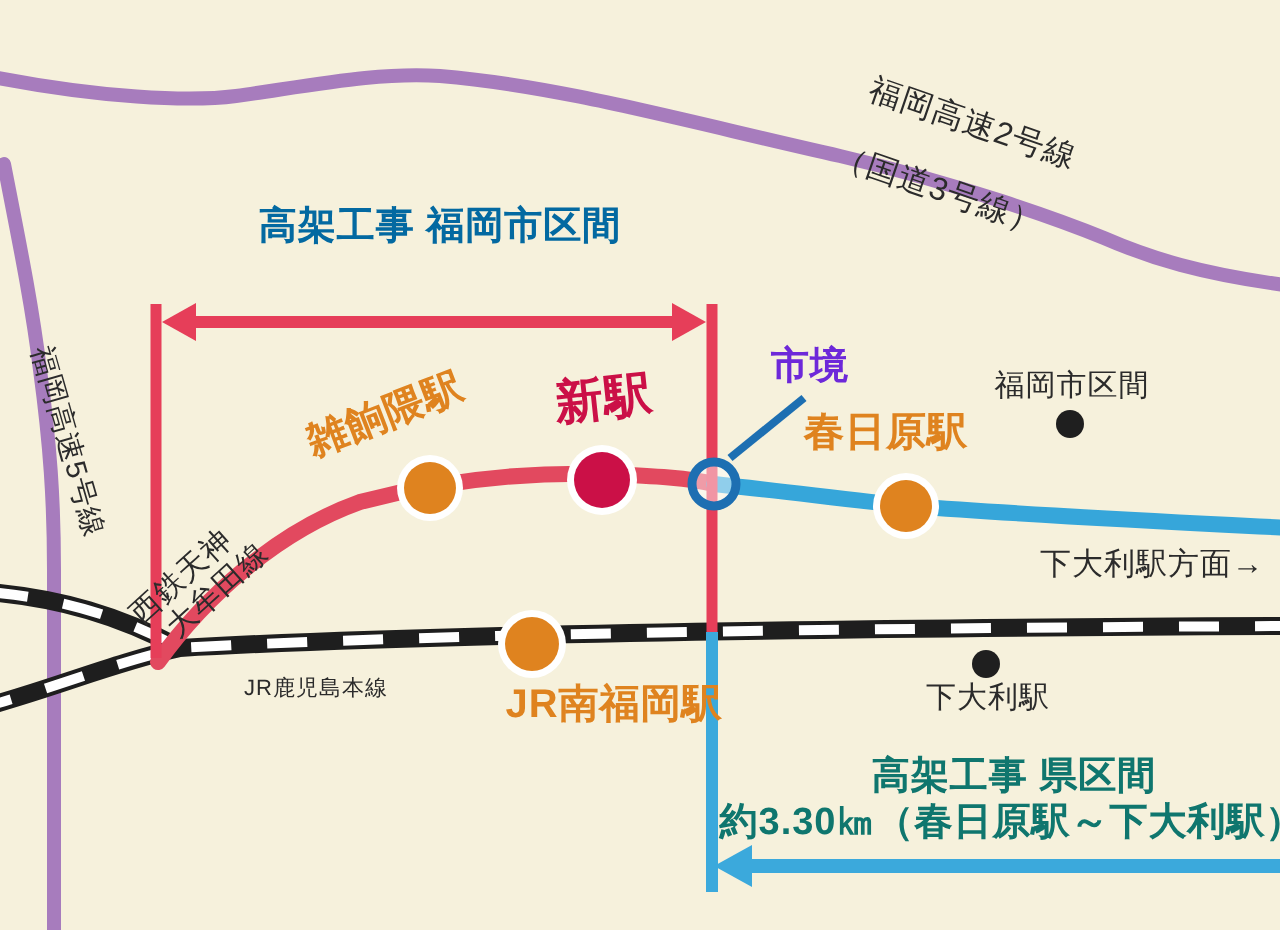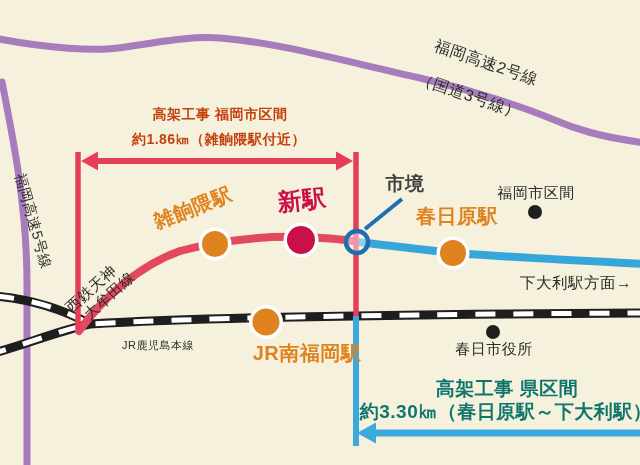--- a/index.html
+++ b/index.html
@@ -12,23 +12,23 @@
   }
   #map-svg{position:absolute;left:0;top:0;}
   .lbl{
     position:absolute;
     white-space:nowrap;
     transform:translate(-50%,-50%);
     font-weight:bold;
     letter-spacing:0.5px;
     line-height:1.15;
   }
-  .red-t{color:#c2410c;font-size:14px;}
+  .red-t{color:#0369a1;font-size:19px;}
   .blue-t{color:#0f766e;font-size:19px;}
-  .dkblue-t{color:#404040;font-size:19px;}
+  .dkblue-t{color:#6d28d9;font-size:19px;}
   .orange-t{color:#DF831F;}
   .black-t{color:#2B2B2B;font-weight:500;}
 </style>
 </head>
 <body>
 
 <div id="stage">
 
   <svg id="map-svg" width="640" height="465" viewBox="0 0 640 465">
 
@@ -70,33 +70,32 @@
     <circle cx="453" cy="253" r="16.5" fill="#FFFFFF"></circle>
     <circle cx="453" cy="253" r="13" fill="#DF831F"></circle>
     <circle cx="266" cy="322" r="17" fill="#FFFFFF"></circle>
     <circle cx="266" cy="322" r="13.5" fill="#DF831F"></circle>
 
     <circle cx="535" cy="212" r="7" fill="#1F1F1F"></circle>
     <circle cx="493" cy="332" r="7" fill="#1F1F1F"></circle>
   </svg>
 
   <div class="lbl red-t" style="left:220px;top:114px;">高架工事 福岡市区間</div>
-  <div class="lbl red-t" style="left:219px;top:139px;">約1.86㎞（雑餉隈駅付近）</div>
   <div class="lbl blue-t" style="left:507px;top:389px;">高架工事 県区間</div>
   <div class="lbl blue-t" style="left:506px;top:412px;">約3.30㎞（春日原駅～下大利駅）</div>
 
   <div class="lbl dkblue-t" style="left:405px;top:184px;">市境</div>
 
   <div class="lbl orange-t" style="left:193px;top:208px;font-size:20px;transform:translate(-50%,-50%) rotate(-21deg);">雑餉隈駅</div>
   <div class="lbl" style="left:302px;top:200px;font-size:24px;color:#CB1047;transform:translate(-50%,-50%) rotate(-6deg);">新駅</div>
-  <div class="lbl orange-t" style="left:457px;top:217px;font-size:20px;font-family:Liberation Mono, monospace;">春日原駅</div>
+  <div class="lbl orange-t" style="left:443px;top:217px;font-size:20px;">春日原駅</div>
   <div class="lbl orange-t" style="left:267px;top:353px;font-size:20px;margin-left:40px;">JR南福岡駅</div>
 
   <div class="lbl black-t" style="left:536px;top:193px;font-size:15px;">福岡市区間</div>
-  <div class="lbl black-t" style="left:494px;top:349px;font-size:15px;">春日市役所</div>
+  <div class="lbl black-t" style="left:494px;top:349px;font-size:15px;">下大利駅</div>
   <div class="lbl black-t" style="left:576px;top:283px;font-size:15.5px;">下大利駅方面→</div>
 
   <div class="lbl black-t" style="left:158px;top:345px;font-size:11px;">JR鹿児島本線</div>
   <div class="lbl black-t" style="left:100px;top:292px;font-size:15px;transform:translate(-50%,-50%) rotate(-42deg);text-align:left;">
     <div>西鉄天神</div>
     <div style="padding-left:9px;">大牟田線</div>
   </div>
   <div class="lbl black-t" style="left:33px;top:221px;font-size:14.5px;transform:translate(-50%,-50%) rotate(74deg);">福岡高速5号線</div>
   <div class="lbl black-t" style="left:486px;top:63px;font-size:16px;transform:translate(-50%,-50%) rotate(19deg);">福岡高速2号線</div>
   <div class="lbl black-t" style="left:469px;top:96px;font-size:16px;transform:translate(-50%,-50%) rotate(19deg);">（国道3号線）</div>

